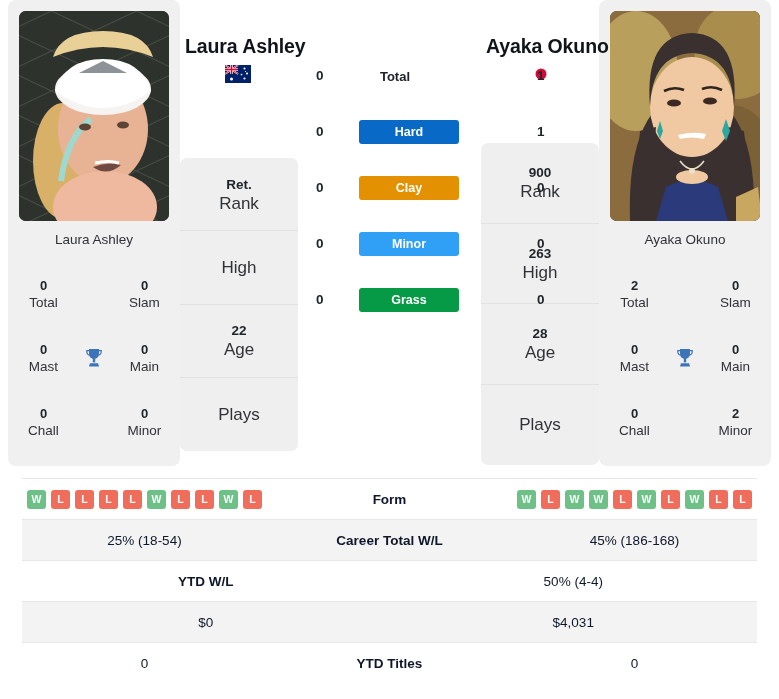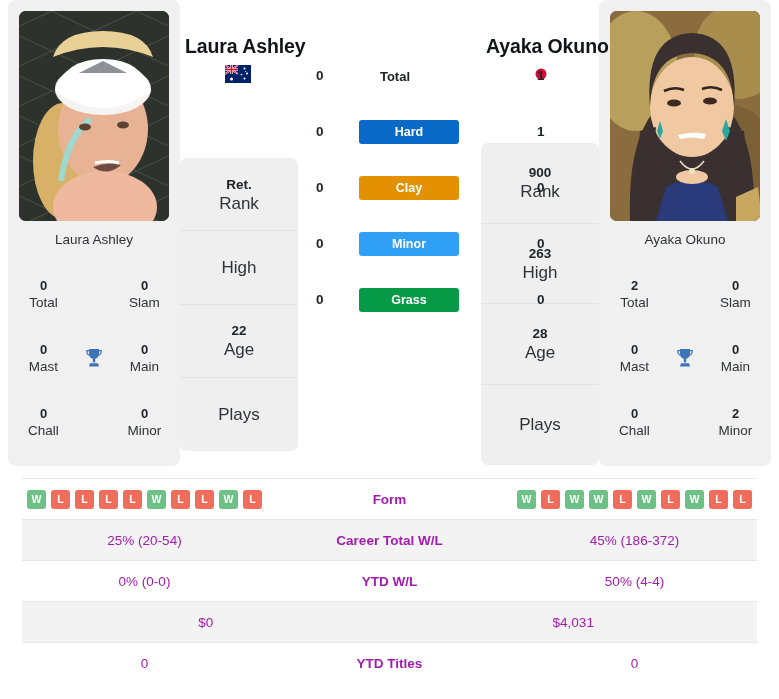--- a/index.html
+++ b/index.html
@@ -102,21 +102,21 @@
 
   
   .table { position: absolute; left: 0; top: 478px; width: 779px; }
   .trow {
     position: relative; height: 41px;
     margin: 0 22px;
     display: flex; align-items: center;
     border-top: 1px solid #e7e7e7;
   }
   .trow.shaded { background: #f3f3f3; }
-  .tcell { flex: 1; text-align: center; font-size: 13.5px; color: #a21caf; }
+  .tcell { flex: 1; text-align: center; font-size: 13.5px; color: #0f172a; }
   .tcell.mid { font-weight: bold; }
   .form-cell { flex: 1; display: flex; align-items: center; justify-content: center; gap: 5px; }
   .wl {
     width: 19px; height: 19px; border-radius: 3px;
     display: flex; align-items: center; justify-content: center;
     font-size: 10.5px; font-weight: bold; color: #ffffff;
   }
   .wl.w { background: #6ec186; }
   .wl.l { background: #ef6d5a; }
 </style>
@@ -386,26 +386,25 @@
           <div class="wl w">W</div>
           <div class="wl l">L</div>
           <div class="wl w">W</div>
           <div class="wl l">L</div>
           <div class="wl w">W</div>
           <div class="wl l">L</div>
           <div class="wl l">L</div>
         </div>
     </div>
     <div class="trow shaded">
-      <div class="tcell">25% (20-54)</div>
+      <div class="tcell">25% (18-54)</div>
       <div class="tcell mid">Career Total W/L</div>
-      <div class="tcell">45% (186-372)</div>
+      <div class="tcell">45% (186-168)</div>
     </div>
     <div class="trow">
-      <div class="tcell">0% (0-0)</div>
       <div class="tcell mid">YTD W/L</div>
       <div class="tcell">50% (4-4)</div>
     </div>
     <div class="trow shaded">
       <div class="tcell">$0</div>
       <div class="tcell">$4,031</div>
     </div>
     <div class="trow">
       <div class="tcell">0</div>
       <div class="tcell mid">YTD Titles</div>

